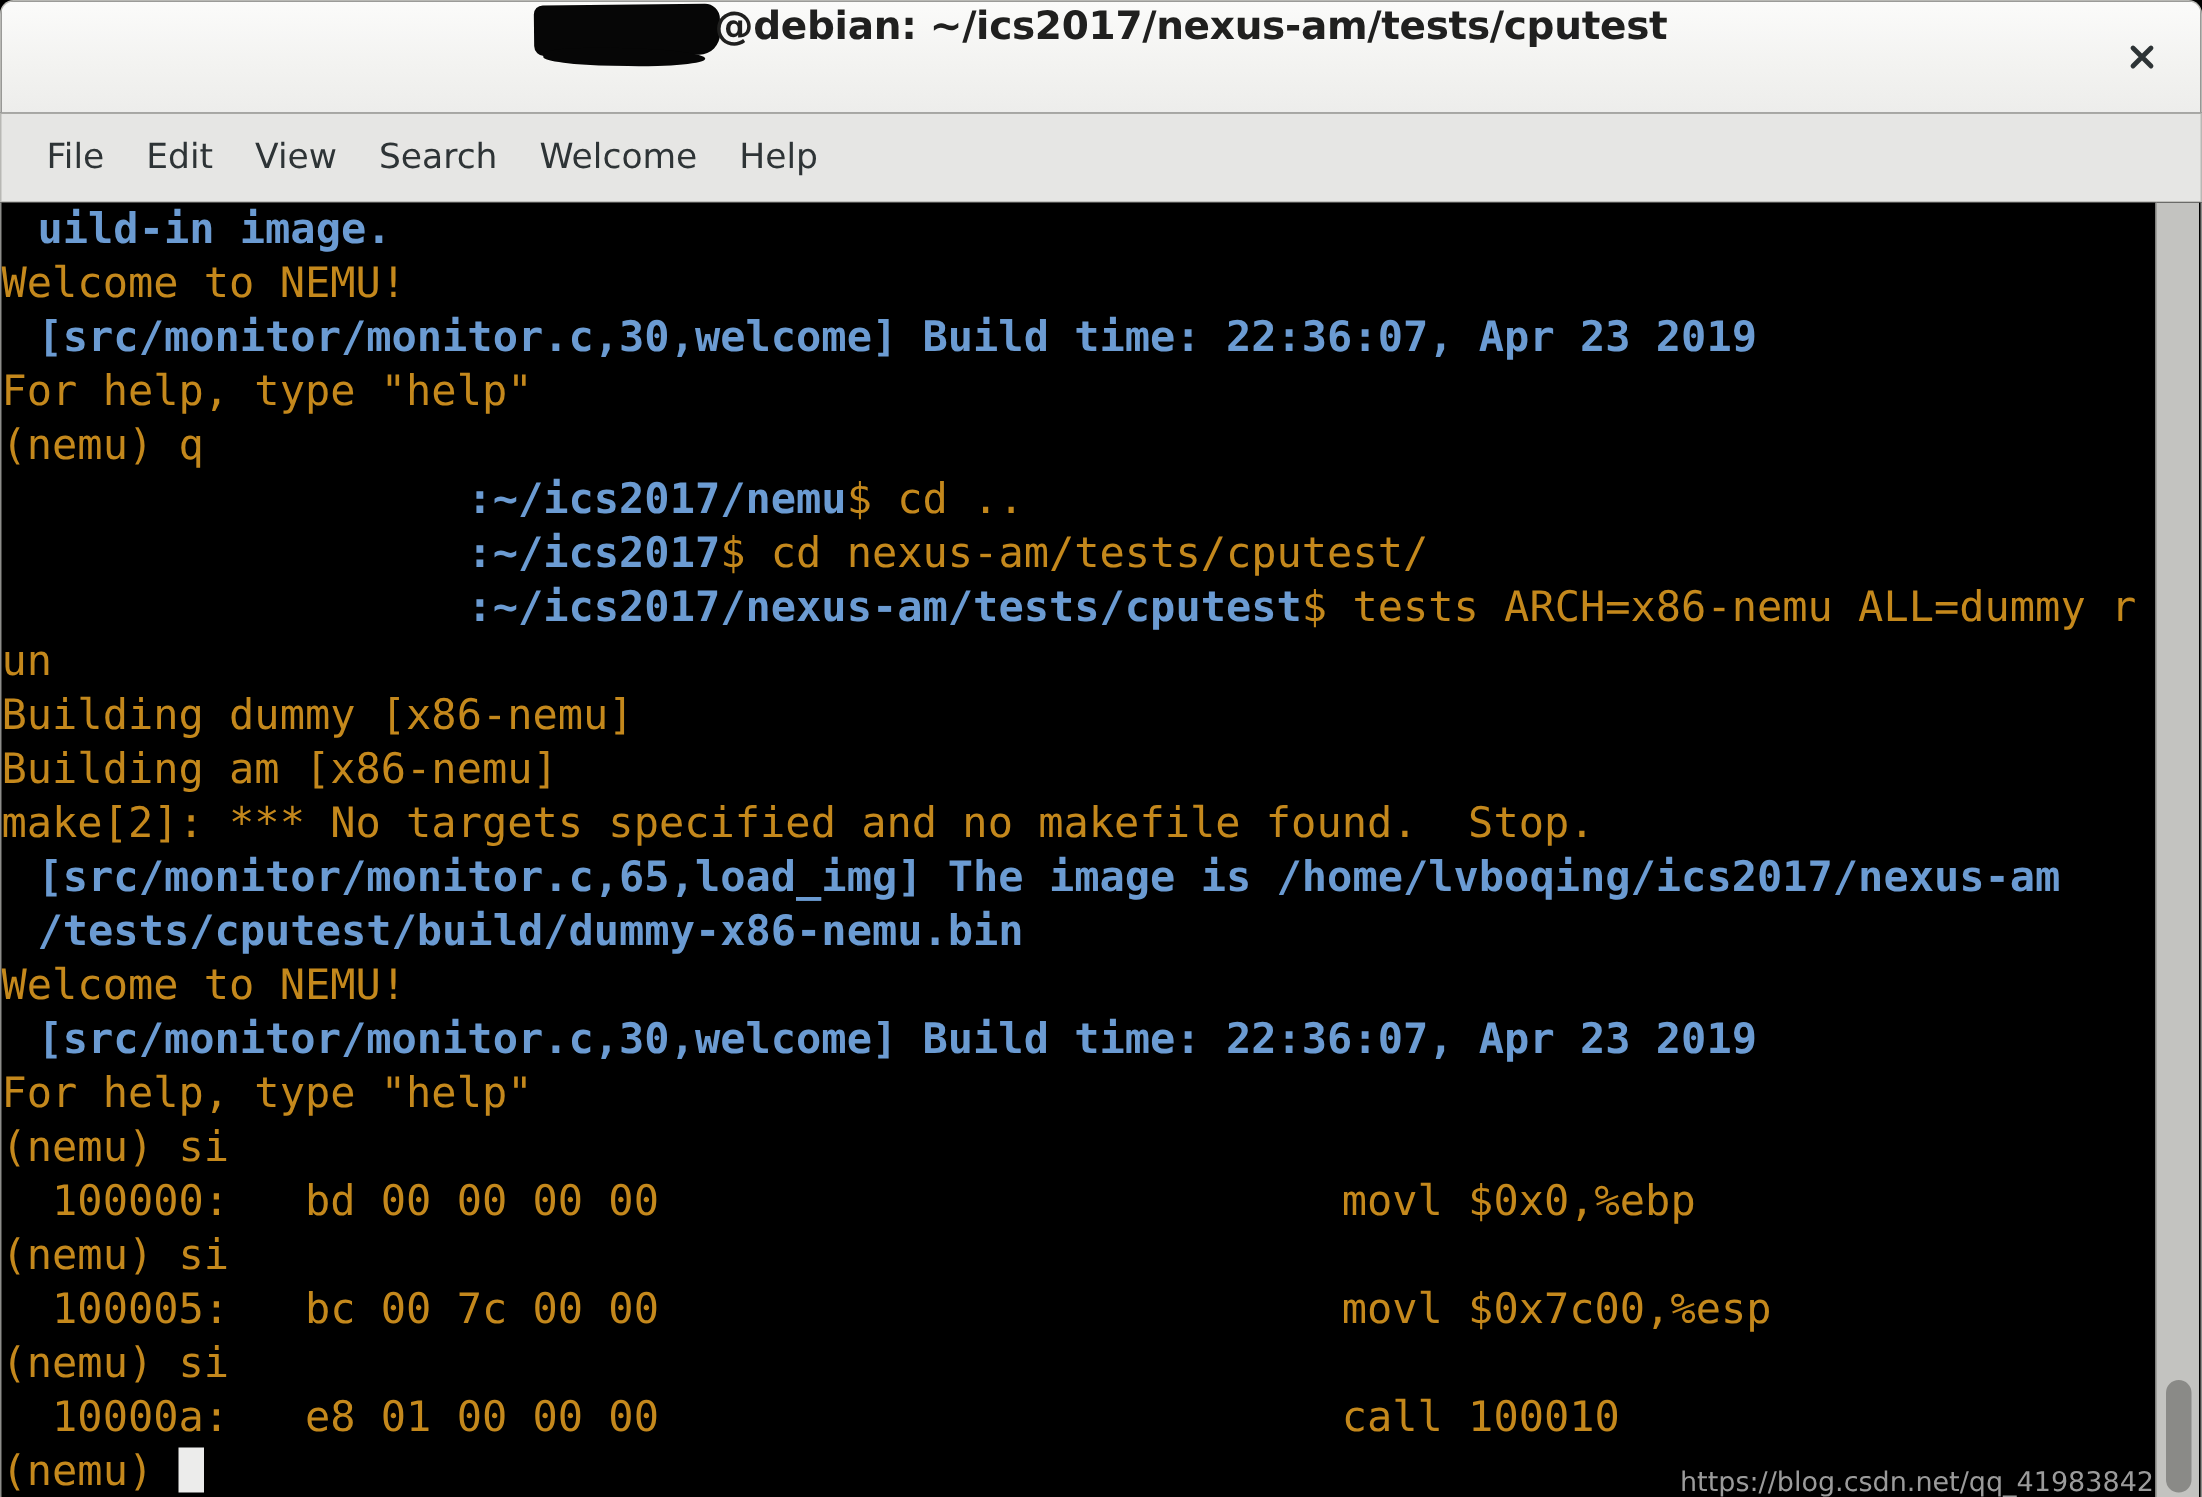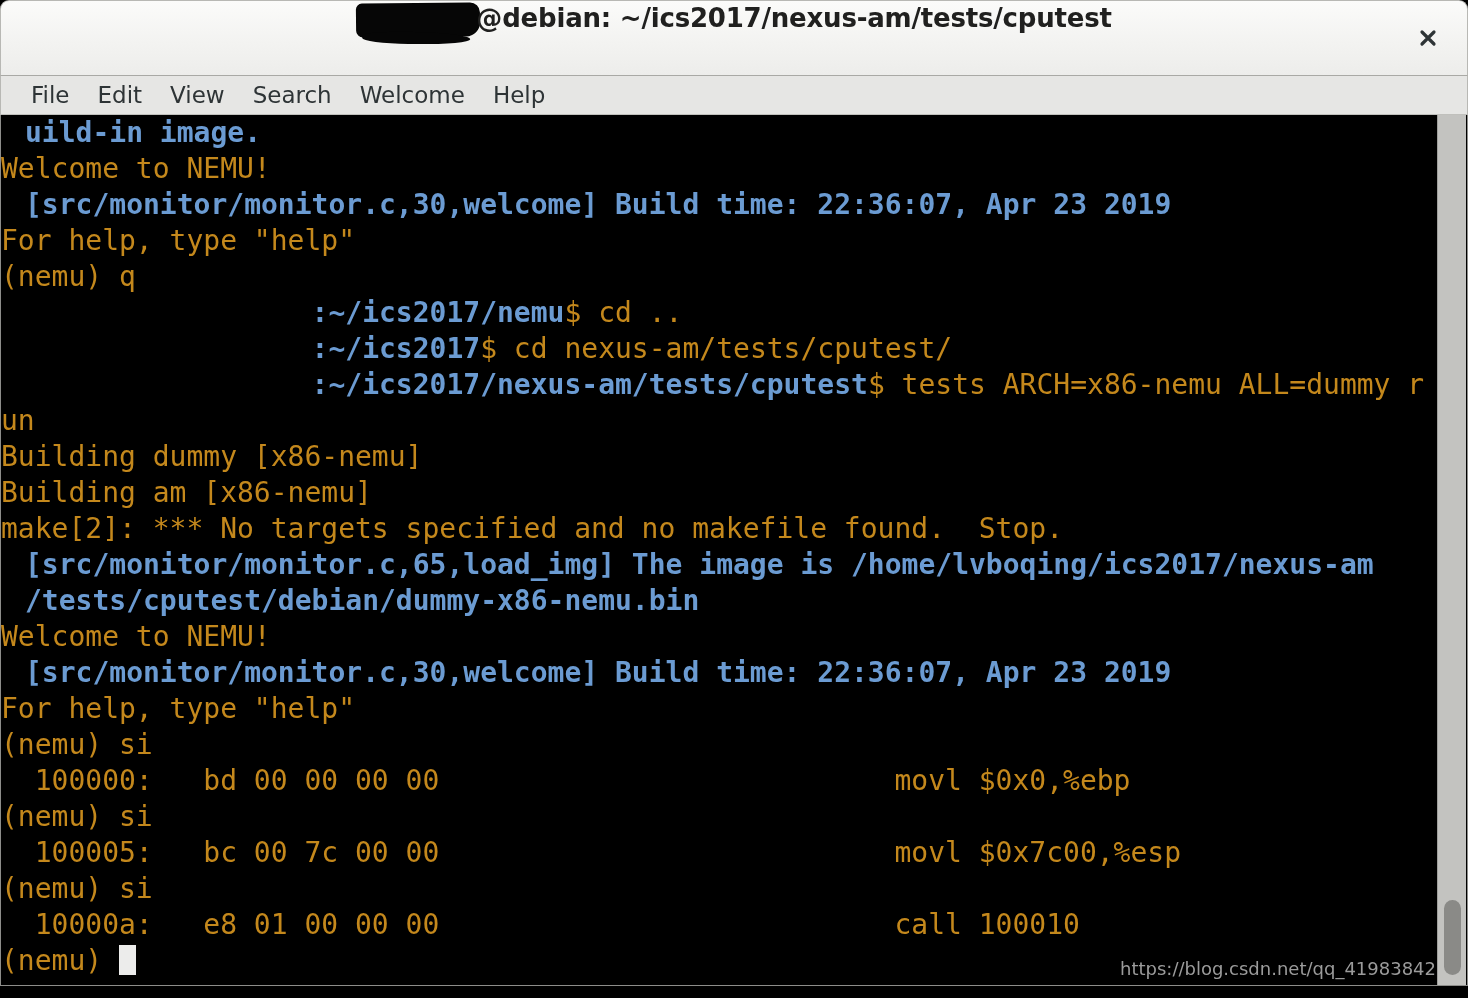--- a/index.html
+++ b/index.html
@@ -82,21 +82,21 @@
     height: 34px;
     display: flex;
     align-items: center;
     justify-content: center;
     cursor: pointer;
   }
   .close-button svg { display: block; }
 
   
   .menubar {
-    height: 40px;
+    height: 60px;
     background: #e6e6e4;
     border-left: 1px solid #b8b8b4;
     border-right: 1px solid #b8b8b4;
     border-top: 1px solid #a9a9a5;
     border-bottom: 1px solid #c0c0bc;
     box-sizing: border-box;
     display: flex;
     align-items: center;
     padding-left: 16px;
   }
@@ -217,21 +217,21 @@
         <div class="tline"><span class="c-orange">For help, type "help"</span></div>
         <div class="tline"><span class="c-orange">(nemu) q</span></div>
         <div class="tline"><span class="c-hidden">                 </span><span class="c-blue">:~/ics2017/nemu</span><span class="c-orange">$ cd ..</span></div>
         <div class="tline"><span class="c-hidden">                 </span><span class="c-blue">:~/ics2017</span><span class="c-orange">$ cd nexus-am/tests/cputest/</span></div>
         <div class="tline"><span class="c-hidden">                 </span><span class="c-blue">:~/ics2017/nexus-am/tests/cputest</span><span class="c-orange">$ tests ARCH=x86-nemu ALL=dummy r</span></div>
         <div class="tline"><span class="c-orange">un</span></div>
         <div class="tline"><span class="c-orange">Building dummy [x86-nemu]</span></div>
         <div class="tline"><span class="c-orange">Building am [x86-nemu]</span></div>
         <div class="tline"><span class="c-orange">make[2]: *** No targets specified and no makefile found.  Stop.</span></div>
         <div class="tline"><span class="c-blue">[src/monitor/monitor.c,65,load_img] The image is /home/lvboqing/ics2017/nexus-am</span></div>
-        <div class="tline"><span class="c-blue">/tests/cputest/debian/dummy-x86-nemu.bin</span></div>
+        <div class="tline"><span class="c-blue">/tests/cputest/build/dummy-x86-nemu.bin</span></div>
         <div class="tline"><span class="c-orange">Welcome to NEMU!</span></div>
         <div class="tline"><span class="c-blue">[src/monitor/monitor.c,30,welcome] Build time: 22:36:07, Apr 23 2019</span></div>
         <div class="tline"><span class="c-orange">For help, type "help"</span></div>
         <div class="tline"><span class="c-orange">(nemu) si</span></div>
         <div class="tline"><span class="c-orange">  100000:   bd 00 00 00 00                           movl $0x0,%ebp</span></div>
         <div class="tline"><span class="c-orange">(nemu) si</span></div>
         <div class="tline"><span class="c-orange">  100005:   bc 00 7c 00 00                           movl $0x7c00,%esp</span></div>
         <div class="tline"><span class="c-orange">(nemu) si</span></div>
         <div class="tline"><span class="c-orange">  10000a:   e8 01 00 00 00                           call 100010</span></div>
         <div class="tline"><span class="c-orange">(nemu) </span><span class="cursor-block"></span></div>

